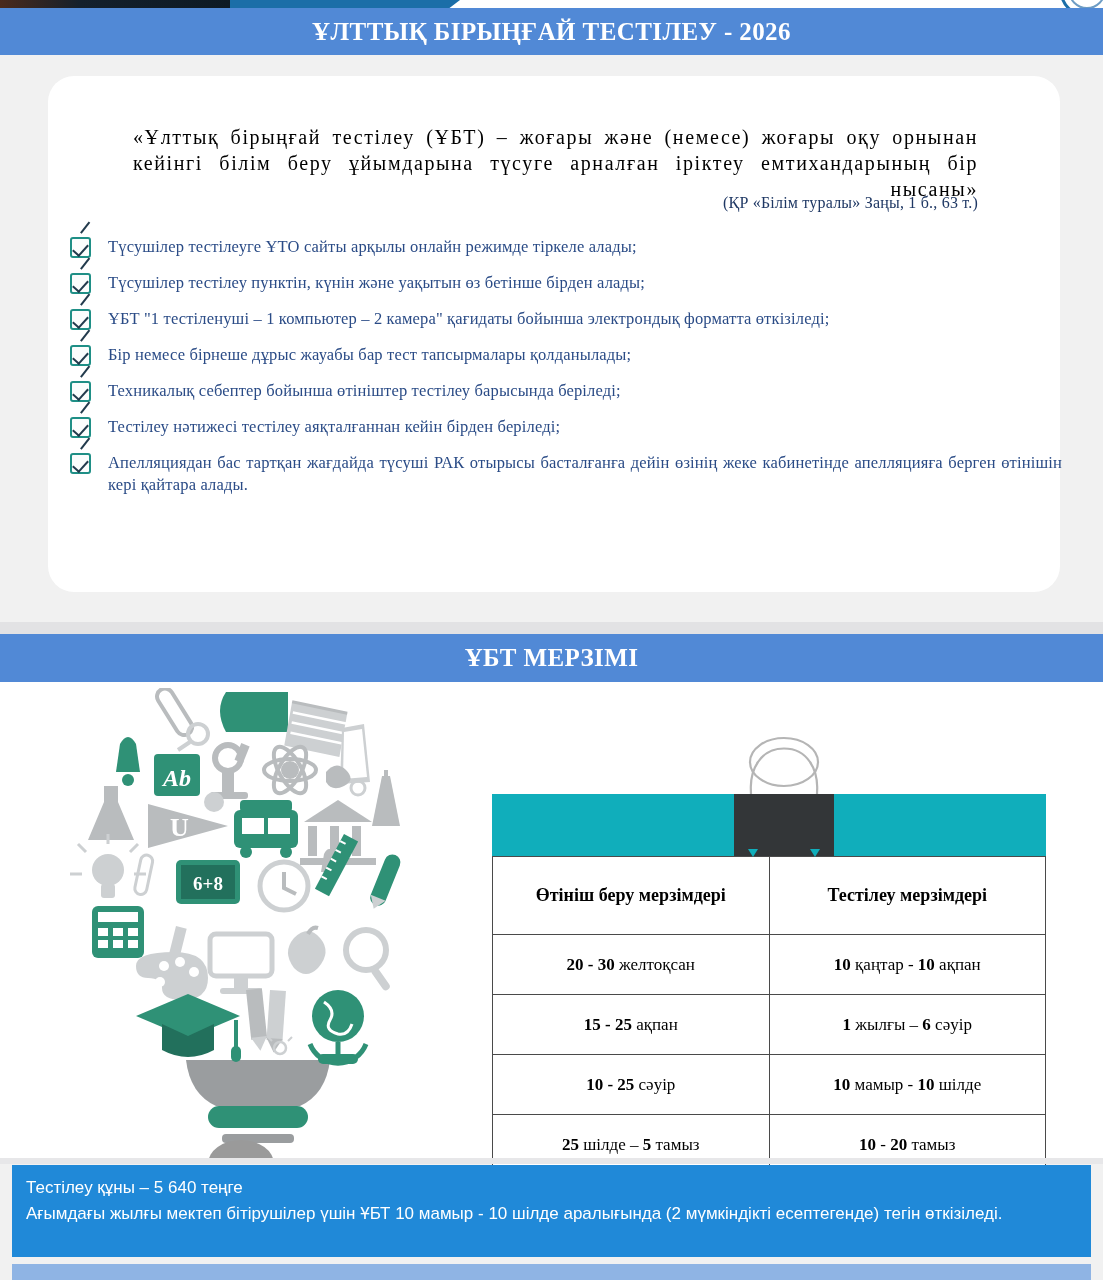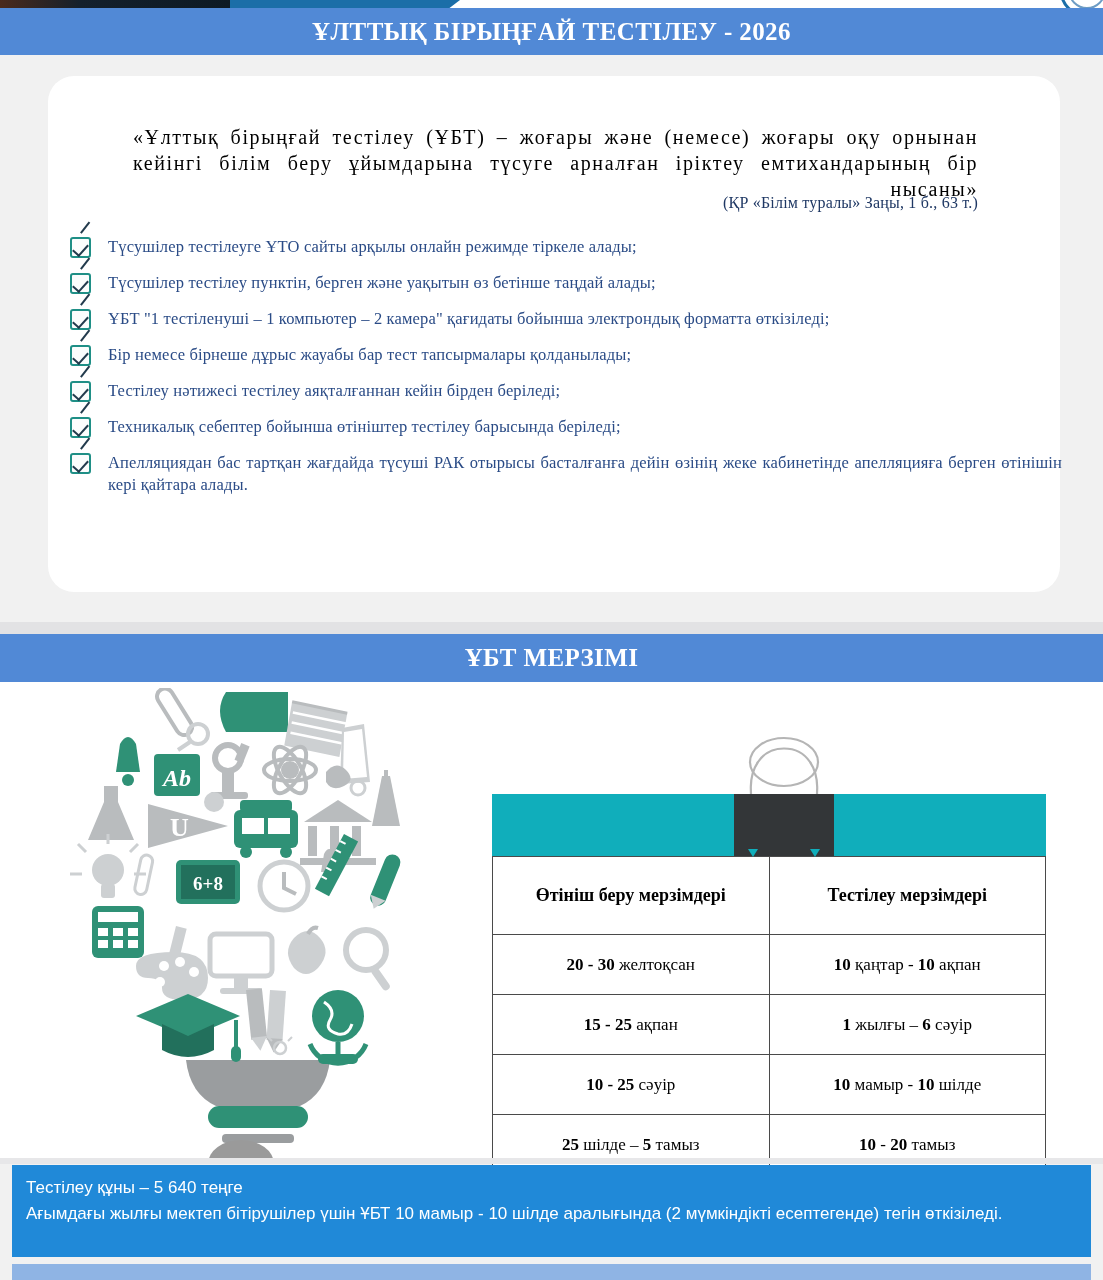--- a/index.html
+++ b/index.html
@@ -118,45 +118,45 @@
         <div class="li">
           <span class="chk">
               <span class="tail"></span>
             </span>
           <span>Түсушілер тестілеуге ҰТО сайты арқылы онлайн режимде тіркеле алады;</span>
         </div>
         <div class="li">
           <span class="chk">
               <span class="tail"></span>
             </span>
-          <span>Түсушілер тестілеу пунктін, берген және уақытын өз бетінше таңдай алады;</span>
+          <span>Түсушілер тестілеу пунктін, күнін және уақытын өз бетінше бірден алады;</span>
         </div>
         <div class="li">
           <span class="chk">
               <span class="tail"></span>
             </span>
           <span>ҰБТ "1 тестіленуші – 1 компьютер – 2 камера" қағидаты бойынша электрондық форматта өткізіледі;</span>
         </div>
         <div class="li">
           <span class="chk">
               <span class="tail"></span>
             </span>
           <span>Бір немесе бірнеше дұрыс жауабы бар тест тапсырмалары қолданылады;</span>
         </div>
         <div class="li">
           <span class="chk">
               <span class="tail"></span>
             </span>
+          <span>Техникалық себептер бойынша өтініштер тестілеу барысында беріледі;</span>
+        </div>
+        <div class="li">
+          <span class="chk">
+              <span class="tail"></span>
+            </span>
           <span>Тестілеу нәтижесі тестілеу аяқталғаннан кейін бірден беріледі;</span>
-        </div>
-        <div class="li">
-          <span class="chk">
-              <span class="tail"></span>
-            </span>
-          <span>Техникалық себептер бойынша өтініштер тестілеу барысында беріледі;</span>
         </div>
         <div class="li two-line">
           <span class="chk">
               <span class="tail"></span>
             </span>
           <span>Апелляциядан бас тартқан жағдайда түсуші РАК отырысы басталғанға дейін өзінің жеке кабинетінде апелляцияға берген өтінішін кері қайтара алады.</span>
         </div>
       </div>
     </div>
   </div>

